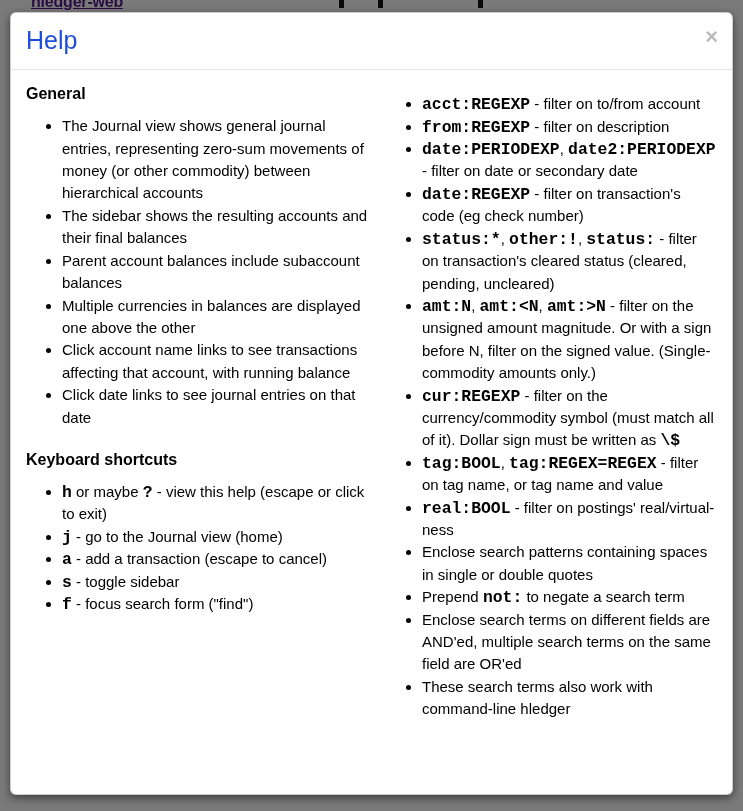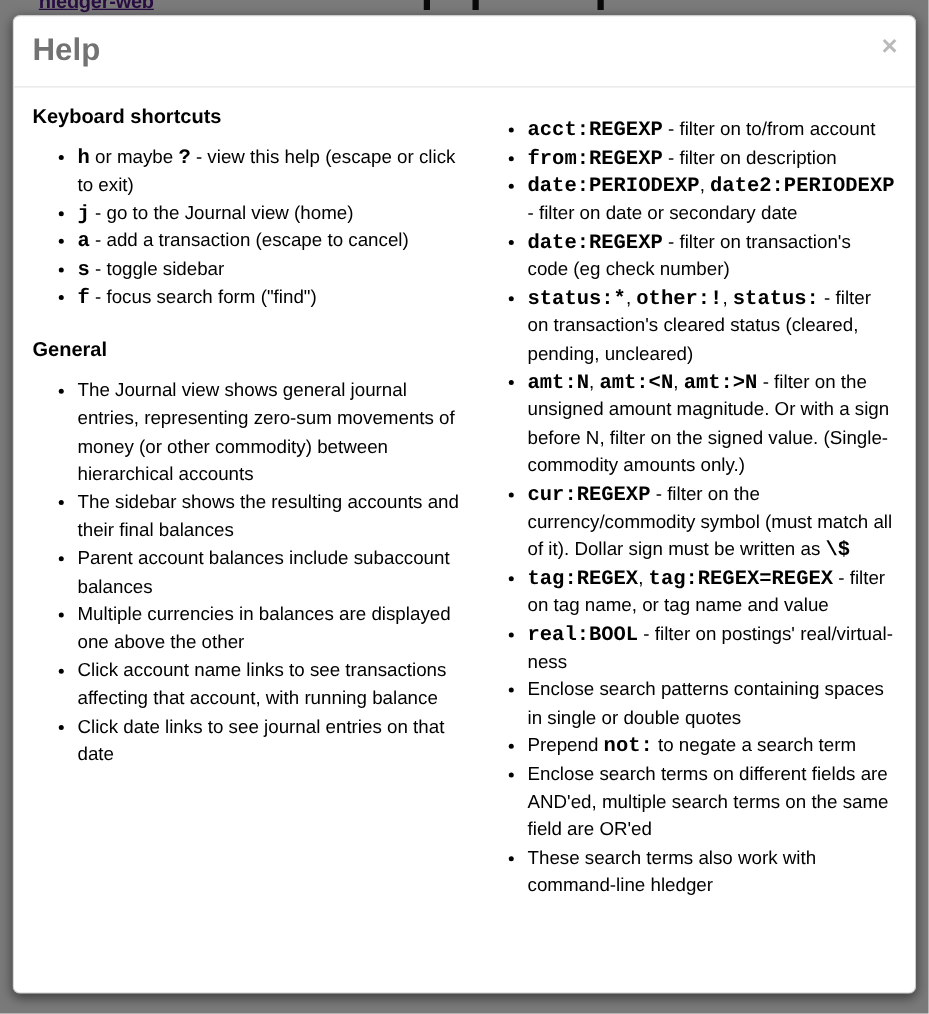--- a/index.html
+++ b/index.html
@@ -57,23 +57,23 @@
     box-shadow: 0 3px 9px rgba(0,0,0,0.5);
     overflow: hidden;
   }
   .modal-header {
     position: relative;
     padding: 12px 15px 13px;
     border-bottom: 1px solid #e5e5e5;
   }
   .modal-title {
     font-size: 25px;
-    font-weight: 700;
+    font-weight: 400;
     line-height: 1.25;
-    color: #737373;
+    color: #1d4ed8;
   }
   .close-btn {
     position: absolute;
     top: 13px; right: 14px;
     border: none; background: none;
     font-family: "Liberation Sans", sans-serif;
     font-size: 22px;
     font-weight: bold;
     line-height: 1;
     color: #000;
@@ -125,52 +125,52 @@
 <div class="backdrop"></div>
 
 <div class="modal">
   <div class="modal-header">
     <button class="close-btn">×</button>
     <h2 class="modal-title">Help</h2>
   </div>
   <div class="modal-body">
     <div class="col-left">
         <section class="help-section">
-          <h3 class="section-heading">Keyboard shortcuts</h3>
-          <ul>
-            <li><code>h</code> or maybe <code>?</code> - view this help (escape or click to exit)</li>
-            <li><code>j</code> - go to the Journal view (home)</li>
-            <li><code>a</code> - add a transaction (escape to cancel)</li>
-            <li><code>s</code> - toggle sidebar</li>
-            <li><code>f</code> - focus search form ("find")</li>
-          </ul>
-        </section>
-        <section class="help-section">
           <h3 class="section-heading">General</h3>
           <ul>
             <li>The Journal view shows general journal entries, representing zero-sum movements of money (or other commodity) between hierarchical accounts</li>
             <li>The sidebar shows the resulting accounts and their final balances</li>
             <li>Parent account balances include subaccount balances</li>
             <li>Multiple currencies in balances are displayed one above the other</li>
             <li>Click account name links to see transactions affecting that account, with running balance</li>
             <li>Click date links to see journal entries on that date</li>
+          </ul>
+        </section>
+        <section class="help-section">
+          <h3 class="section-heading">Keyboard shortcuts</h3>
+          <ul>
+            <li><code>h</code> or maybe <code>?</code> - view this help (escape or click to exit)</li>
+            <li><code>j</code> - go to the Journal view (home)</li>
+            <li><code>a</code> - add a transaction (escape to cancel)</li>
+            <li><code>s</code> - toggle sidebar</li>
+            <li><code>f</code> - focus search form ("find")</li>
           </ul>
         </section>
       </div>
     <div class="col-right">
         <section class="help-section">
           <ul>
             <li><code>acct:REGEXP</code> - filter on to/from account</li>
             <li><code>from:REGEXP</code> - filter on description</li>
             <li><code>date:PERIODEXP</code>, <code>date2:PERIODEXP</code> - filter on date or secondary date</li>
             <li><code>date:REGEXP</code> - filter on transaction's code (eg check number)</li>
             <li><code>status:*</code>, <code>other:!</code>, <code>status:</code> - filter on transaction's cleared status (cleared, pending, uncleared)</li>
             <li><code>amt:N</code>, <code>amt:&lt;N</code>, <code>amt:&gt;N</code> - filter on the unsigned amount magnitude. Or with a sign before N, filter on the signed value. (Single-commodity amounts only.)</li>
             <li><code>cur:REGEXP</code> - filter on the currency/commodity symbol (must match all of it). Dollar sign must be written as <code>\$</code></li>
-            <li><code>tag:REGEX</code>, <code>tag:REGEX=REGEX</code> - filter on tag name, or tag name and value</li>
+            <li><code>tag:BOOL</code>, <code>tag:REGEX=REGEX</code> - filter on tag name, or tag name and value</li>
             <li><code>real:BOOL</code> - filter on postings' real/virtual-ness</li>
             <li>Enclose search patterns containing spaces in single or double quotes</li>
             <li>Prepend <code>not:</code> to negate a search term</li>
             <li>Enclose search terms on different fields are AND'ed, multiple search terms on the same field are OR'ed</li>
             <li>These search terms also work with command-line hledger</li>
           </ul>
         </section>
       </div>
   </div>
 </div>

